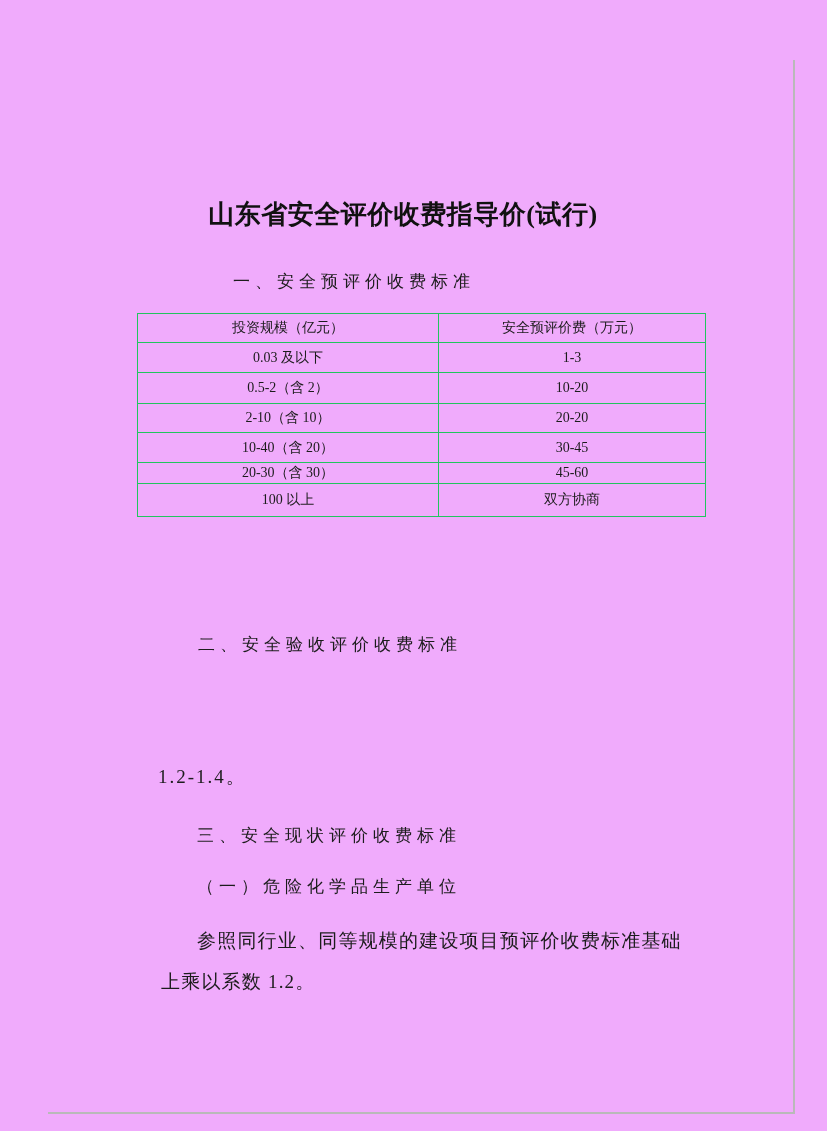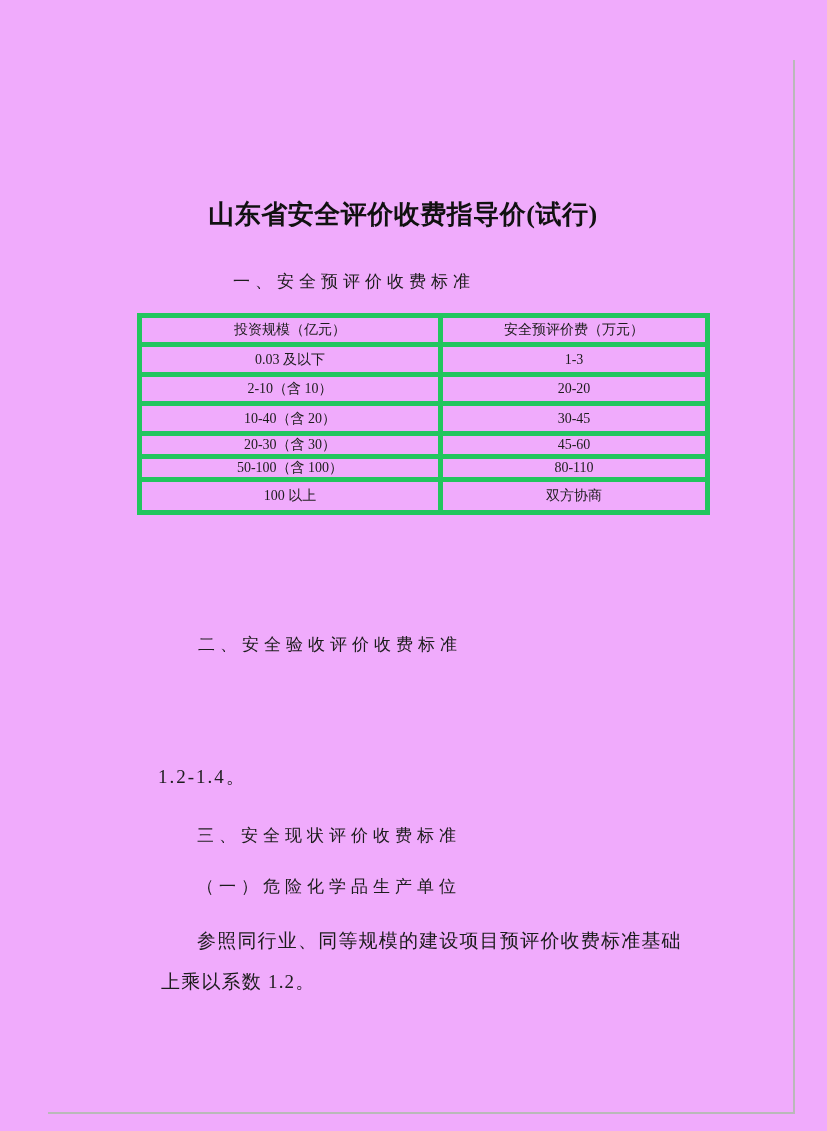--- a/index.html
+++ b/index.html
@@ -38,21 +38,21 @@
   .p2l2{left:158px;top:727px;letter-spacing:3.7px;}
   .p2l3{left:158px;top:766px;letter-spacing:2px;}
   .p3l1{left:197px;top:930px;letter-spacing:1.2px;}
   .p3l2{left:161px;top:971px;letter-spacing:1.2px;}
 
   table.fee{
     position:absolute;left:137px;top:313px;
     width:568px;border-collapse:collapse;table-layout:fixed;
   }
   table.fee th,table.fee td{
-    border:5px solid #22c55e;
+    border:1px solid #22c55e;
     padding:0;margin:0;
     text-align:center;vertical-align:middle;
     font-size:14px;font-weight:normal;color:#1c1c1c;
     overflow:hidden;white-space:nowrap;
   }
   col.c1{width:301px;} col.c2{width:267px;}
   tr.r29{height:29px;} tr.r30{height:30px;} tr.r31{height:31px;}
   tr.r21{height:21px;} tr.r18{height:18px;} tr.r19{height:19px;}
   tr.r33{height:33px;}
 </style>
@@ -74,35 +74,35 @@
       <tr class="r29">
         <th>投资规模（亿元）</th>
         <th>安全预评价费（万元）</th>
       </tr>
     </thead>
     <tbody>
       <tr class="r30">
         <td>0.03 及以下</td>
         <td>1-3</td>
       </tr>
+      <tr class="r31">
+        <td>0.5-2（含 2）</td>
+        <td>10-20</td>
+      </tr>
       <tr class="r29">
         <td>2-10（含 10）</td>
         <td>20-20</td>
       </tr>
       <tr class="r30">
         <td>10-40（含 20）</td>
         <td>30-45</td>
       </tr>
       <tr class="r21">
         <td>20-30（含 30）</td>
         <td>45-60</td>
-      </tr>
-      <tr class="r19">
-        <td>50-100（含 100）</td>
-        <td>80-110</td>
       </tr>
       <tr class="r33">
         <td>100 以上</td>
         <td>双方协商</td>
       </tr>
     </tbody>
   </table>
 
   <div class="h h2">二、安全验收评价收费标准</div>
   <div class="bl p2l3">1.2-1.4。</div>

